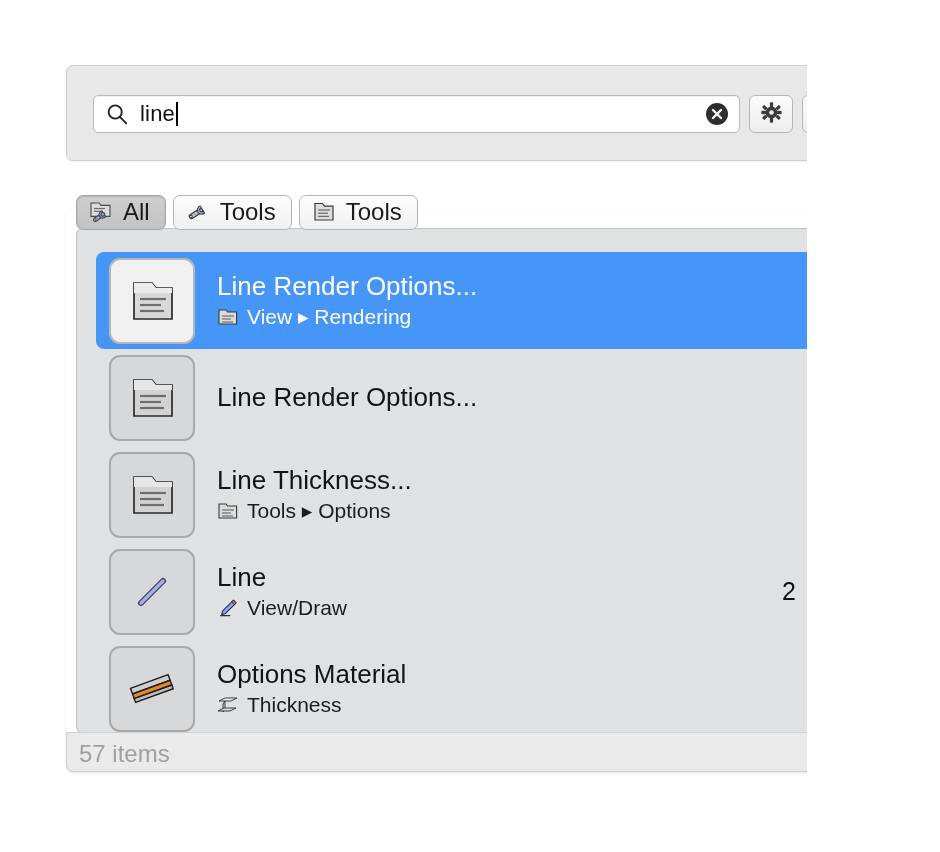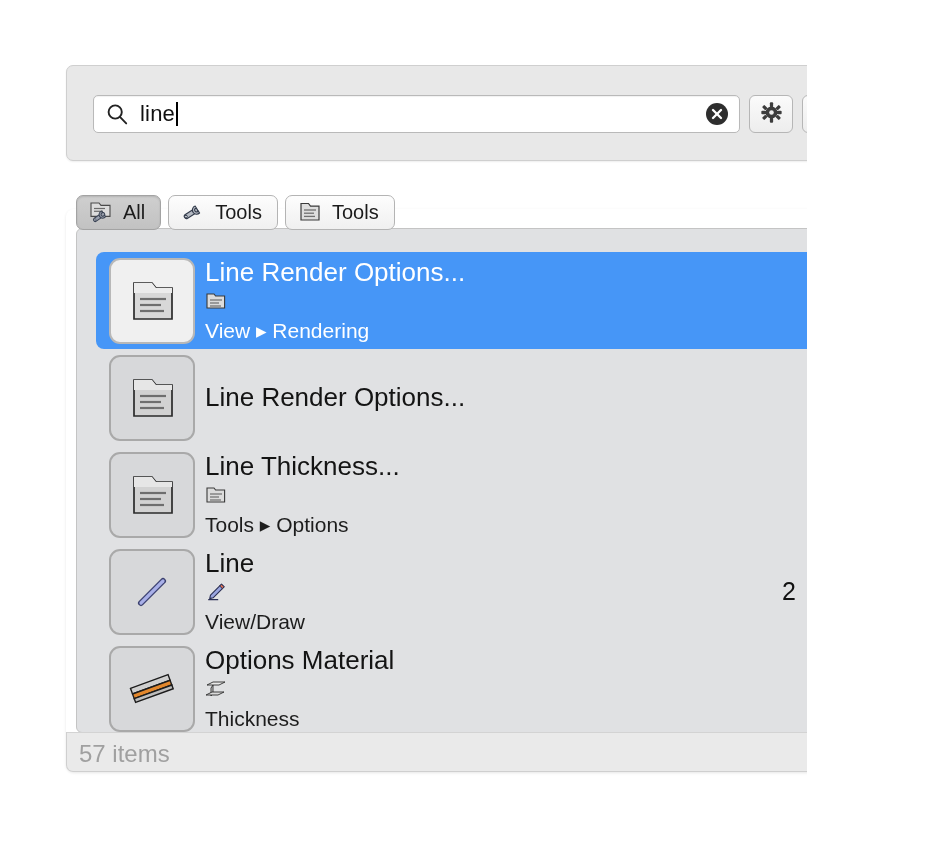--- a/index.html
+++ b/index.html
@@ -137,21 +137,21 @@
     gap: 9px;
     padding: 0 15px 0 11px;
     cursor: pointer;
   }
   .tab.active {
     background: linear-gradient(#cfcfcf, #c2c2c2);
     border-color: #a3a3a3;
     box-shadow: inset 0 1px 2px rgba(0,0,0,0.13);
   }
   .tab-label {
-    font-size: 20px;
+    font-size: 24px;
     color: #1b1b1b;
     line-height: 1;
     white-space: nowrap;
   }
   .tab-icon { width: 26px; height: 24px; display: block; flex: 0 0 auto; }
 
   .panel-frame {
     position: absolute;
     left: 10px;
     top: 39px;
@@ -192,38 +192,38 @@
     align-items: center;
     justify-content: center;
   }
   .row.selected .row-icon {
     background: #f0f0f0;
     border-color: #b8b8b8;
   }
 
   .row-text {
     flex: 1 1 auto;
-    margin-left: 10px;
+    margin-left: 22px;
     display: flex;
     flex-direction: column;
     gap: 5px;
     min-width: 0;
   }
   .row-title {
     font-size: 26px;
     color: #141414;
     line-height: 1.08;
     white-space: nowrap;
   }
   .row.selected .row-title { color: #ffffff; }
 
   .row-sub {
     display: flex;
+    align-items: center;
     gap: 8px;
-    flex-direction: column;
   }
   .row-sub-icon { width: 22px; height: 20px; flex: 0 0 auto; display:block; }
   .row-sub-text {
     font-size: 21px;
     color: #1d1d1d;
     line-height: 1.1;
     white-space: nowrap;
   }
   .row.selected .row-sub-text { color: #ffffff; }
 

